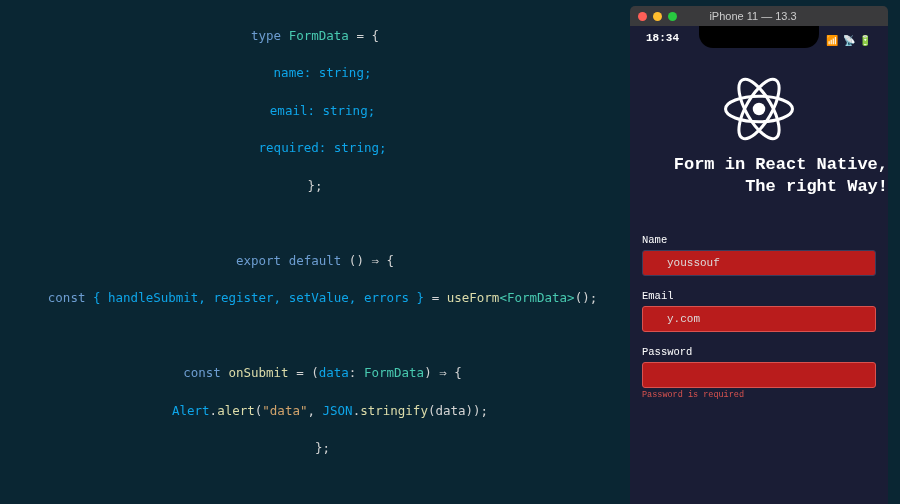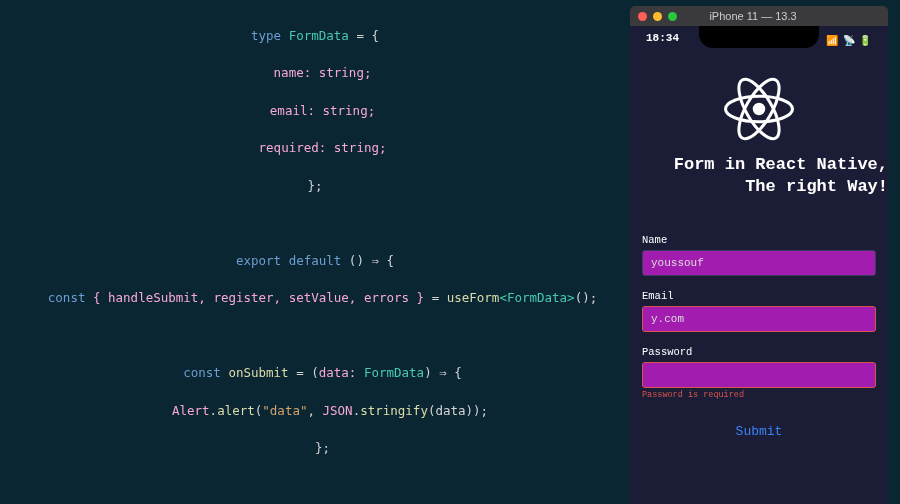--- a/index.html
+++ b/index.html
@@ -17,21 +17,21 @@
     color: #d4d4d4;
     line-height: 1.5;
     white-space: pre;
     text-align: center;
   }
   .code-line { display: block; }
   .kw { color: #6d9dd1; }
   .type { color: #48c9b0; }
   .fn { color: #dcdcaa; }
   .str { color: #d1a36c; }
-  .prop { color: #f9a8d4; }
+  .prop { color: #0ea5e9; }
   .punct { color: #d4d4d4; }
 
   .sim-wrap {
     width: 270px;
     padding: 6px 12px 6px 0;
   }
   .sim-title-bar {
     background: #3a3a3c;
     border-radius: 5px 5px 0 0;
     height: 20px;
@@ -94,24 +94,24 @@
   .form-area {
     padding: 22px 12px 0;
   }
   .field { margin-bottom: 14px; }
   .field-label {
     font-size: 10.5px; color: #fff;
     margin-bottom: 4px; display: block;
   }
   .field-input {
     width: 100%;
-    background: #a21caf;
+    background: #b91c1c;
     border: 1px solid #3a3d5c;
     border-radius: 3px;
-    padding: 6px 8px;
+    padding: 6px 24px;
     color: #ddd;
     font-size: 11px;
     font-family: inherit;
     height: 26px;
   }
   .field-input.error { border-color: #d9534f; }
   .field-error {
     color: #d9534f;
     font-size: 8.5px;
     margin-top: 2px;
@@ -203,16 +203,15 @@
       </div>
       <div class="field">
         <label class="field-label">Email</label>
         <input class="field-input error" value="y.com" style="">
       </div>
       <div class="field">
         <label class="field-label">Password</label>
         <input type="password" class="field-input error" value="" style="">
         <div class="field-error">Password is required</div>
       </div>
-      <button class="submit-btn">Submit</button>
     </div>
   </div>
 </div>
 
 </body></html>

